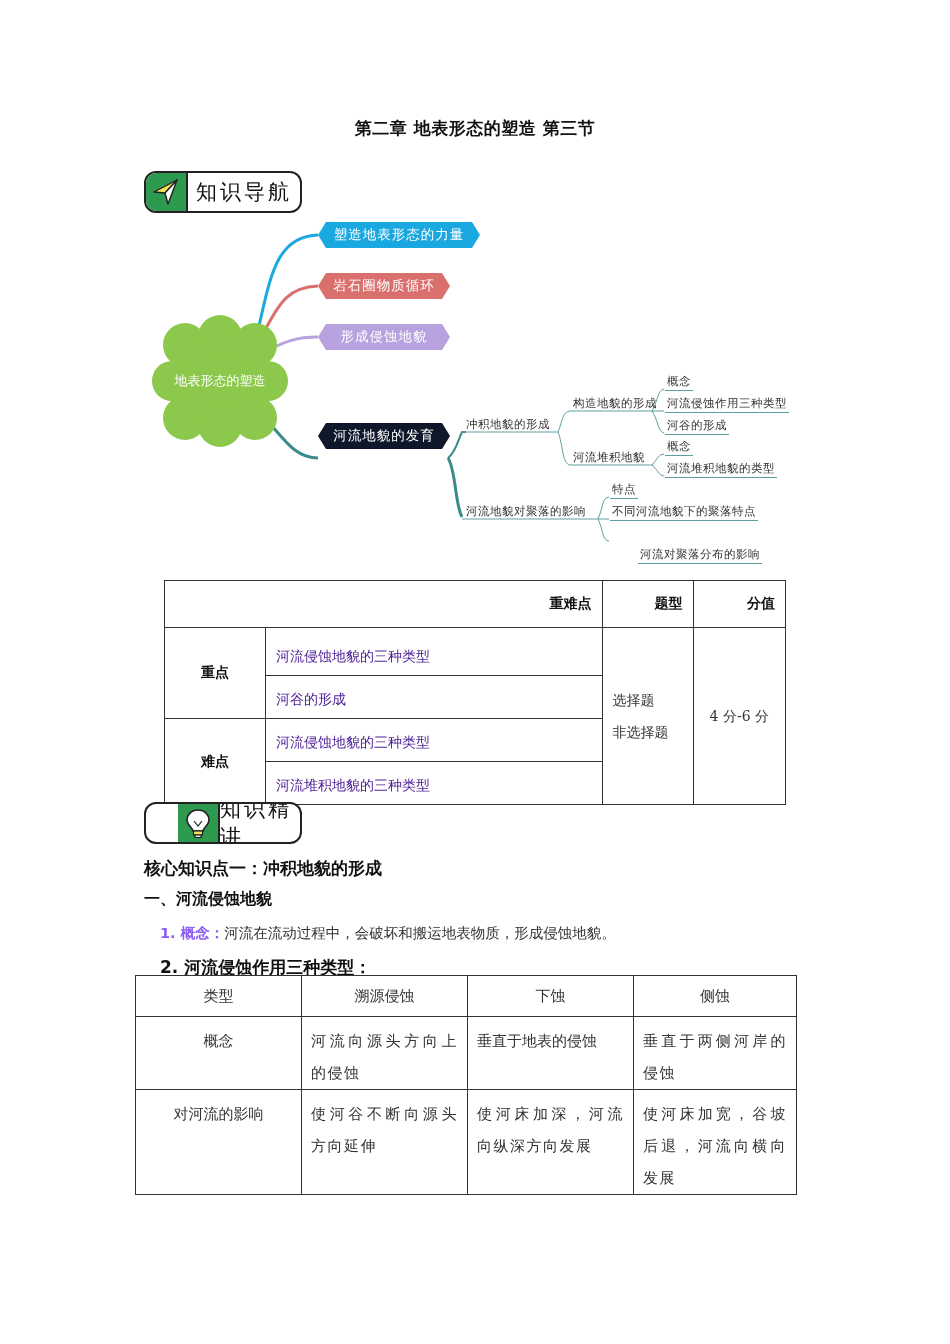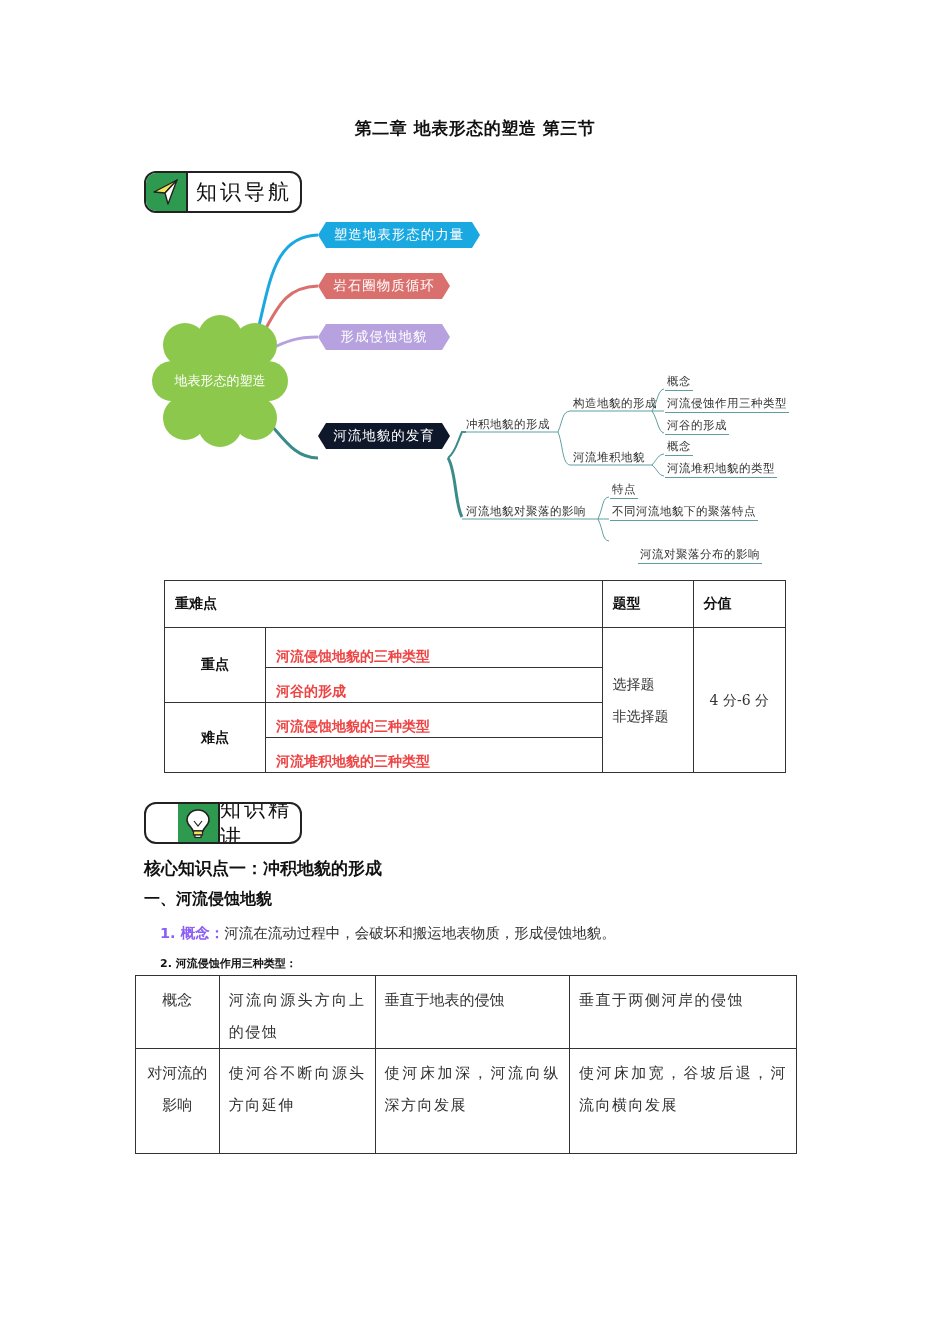--- a/index.html
+++ b/index.html
@@ -17,30 +17,30 @@
   
   .cloud-text { font-size: 13px; color: #fff; font-family: "DejaVu Serif", serif; }
   .node { height: 26px; display: flex; align-items: center; justify-content: center; color: #fff; font-size: 13.5px; font-family: "DejaVu Serif", serif;
           clip-path: polygon(8px 0, calc(100% - 8px) 0, 100% 50%, calc(100% - 8px) 100%, 8px 100%, 0 50%); letter-spacing: 1px; }
   .leaf { font-size: 11.5px; color: #333; border-bottom: 1px solid #5f9ea0; padding: 0 2px 1px 2px; white-space: nowrap; font-family: "DejaVu Serif", serif; letter-spacing: 0.5px; line-height: 15px; }
 
   
   table { border-collapse: collapse; }
   .t1 { left: 164px; top: 580px; width: 622px; }
   .t1 td { border: 1px solid #333; font-size: 14px; padding: 0 10px; }
-  .t1 .hd { font-weight: bold; text-align: left; font-family: "DejaVu Sans", sans-serif; height: 46px; margin-top: 16px; }
+  .t1 .hd { font-weight: bold; text-align: right; font-family: "DejaVu Sans", sans-serif; height: 46px; margin-top: 16px; }
   .t1 .rowlabel { font-weight: bold; text-align: center; font-family: "DejaVu Sans", sans-serif; }
-  .t1 .item { height: 33px; vertical-align: bottom; padding-bottom: 1px; color: #ef4444; font-weight: bold; }
+  .t1 .item { height: 33px; vertical-align: bottom; padding-bottom: 9px; color: #4c1d95; }
   .t1 .mid { vertical-align: middle; color: #333; line-height: 32px; }
 
   .h-core { left: 144px; top: 857px; font-size: 17px; font-weight: bold; font-family: "DejaVu Sans", sans-serif; }
   .h-one { left: 144px; top: 889px; font-size: 16px; font-weight: bold; font-family: "DejaVu Sans", sans-serif; }
   .p1 { left: 160px; top: 924px; font-size: 14.5px; color: #333; }
   .p1 b, .p2 b { color: #8b5cf6; font-family: "DejaVu Sans", sans-serif; }
-  .p2 { left: 160px; top: 956px; font-size: 11px; font-weight: bold; font-family: "DejaVu Sans", sans-serif; }
+  .p2 { left: 160px; top: 956px; font-size: 17px; font-weight: bold; font-family: "DejaVu Sans", sans-serif; }
 
   
   .t2 { left: 135px; top: 975px; width: 662px; }
   .t2 td { border: 1px solid #333; font-size: 15px; color: #333; vertical-align: top; line-height: 32px; padding: 0 9px; }
   .t2 tr.hdr td { text-align: center; height: 32px; line-height: 40px; vertical-align: middle; }
   .t2 td.first { text-align: center; }
   .t2 td.just { text-align: justify; text-align-last: left; letter-spacing: 1.5px; }
 </style>
 </head>
 <body>
@@ -163,20 +163,26 @@
 
 <div class="abs h-core">核心知识点一：冲积地貌的形成</div>
 <div class="abs h-one">一、河流侵蚀地貌</div>
 <div class="abs p1">
   <b>1. 概念：</b><span>河流在流动过程中，会破坏和搬运地表物质，形成侵蚀地貌。</span>
 </div>
 <div class="abs p2">2. 河流侵蚀作用三种类型：</div>
 
 <table class="abs t2">
   <tbody>
+      <tr class="hdr">
+    <td style="width:147px;">类型</td>
+    <td style="width:147px;">溯源侵蚀</td>
+    <td style="width:147px;">下蚀</td>
+    <td>侧蚀</td>
+  </tr>
   <tr>
     <td class="first" style="height:64px; padding-top:8px;">概念</td>
     <td class="just" style="padding-top:8px;">河流向源头方向上的侵蚀</td>
     <td style="padding-top:8px;">垂直于地表的侵蚀</td>
     <td class="just" style="padding-top:8px;">垂直于两侧河岸的侵蚀</td>
   </tr>
   <tr>
     <td class="first" style="height:96px; padding-top:8px;">对河流的影响</td>
     <td class="just" style="padding-top:8px;">使河谷不断向源头方向延伸</td>
     <td class="just" style="padding-top:8px;">使河床加深，河流向纵深方向发展</td>

